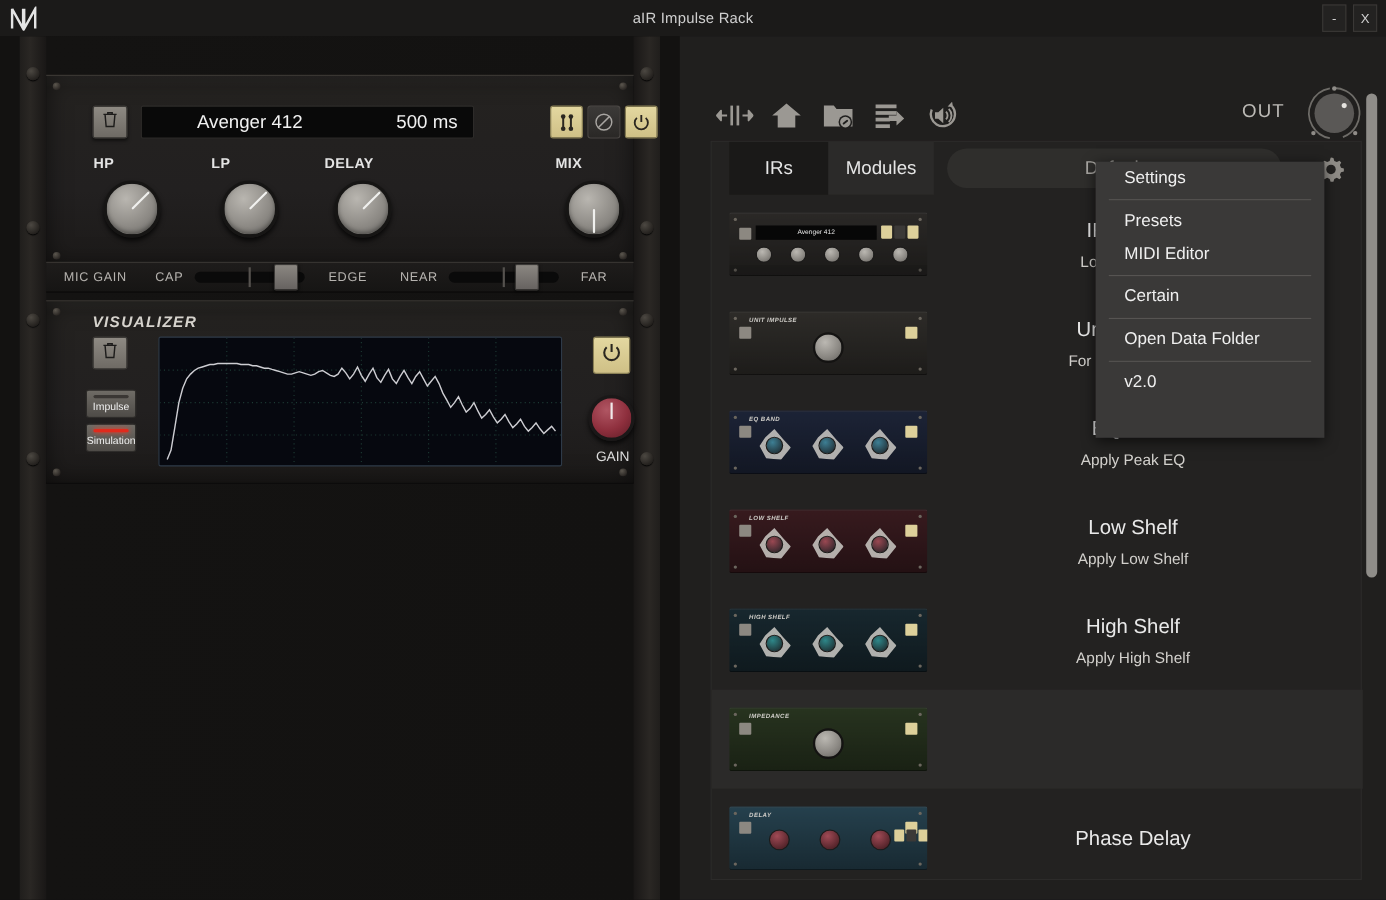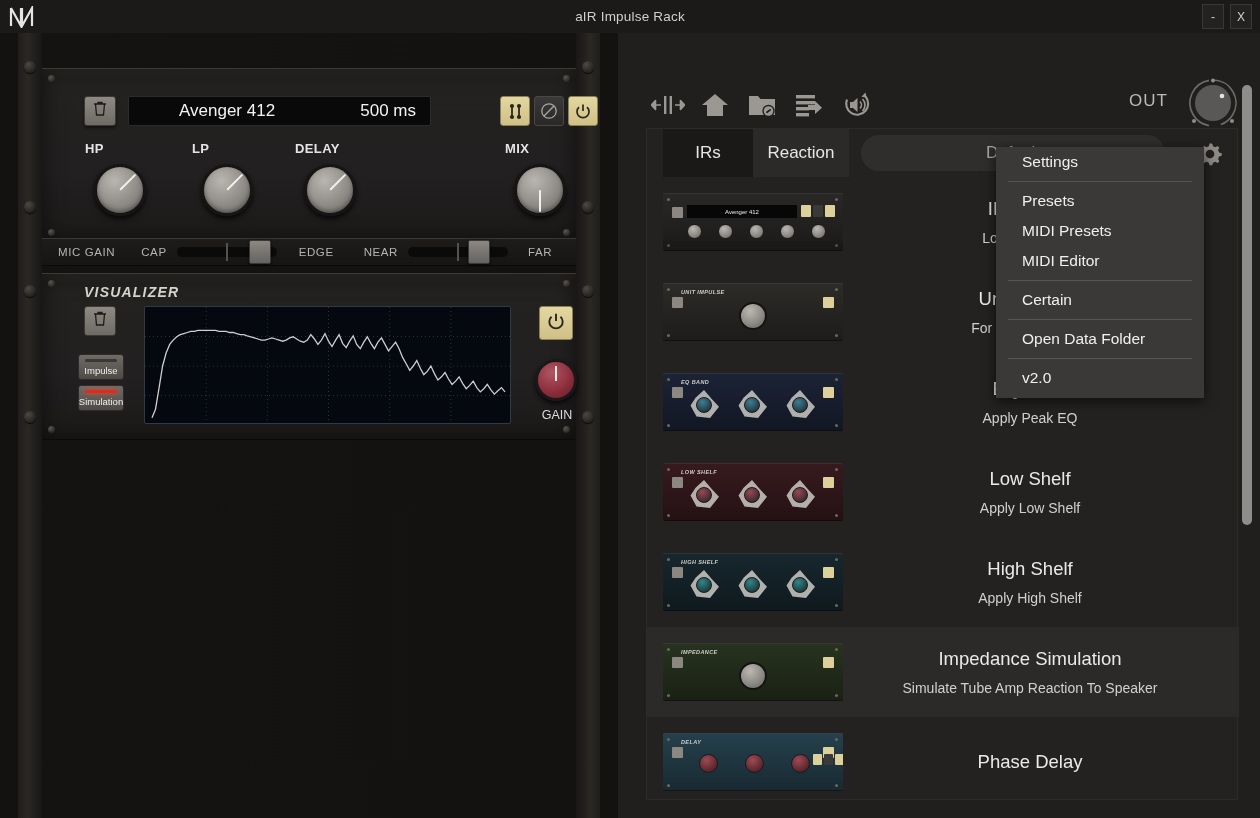--- a/index.html
+++ b/index.html
@@ -502,21 +502,21 @@
         <circle cx="46" cy="45" r="2" fill="#8f8c88"></circle>
         <circle cx="27" cy="27" r="18" fill="#5a5856"></circle>
         <circle cx="36" cy="20" r="2.3" fill="#e6e4e0"></circle>
       </svg>
     </div>
   </div>
 
   <div id="panel-card">
     <div id="tabs-row">
       <div class="tab" id="tab-irs">IRs</div>
-      <div class="tab" id="tab-modules">Reaction</div>
+      <div class="tab" id="tab-modules">Modules</div>
       <div id="preset-field">Default</div>
       <div id="gear-btn">
         <svg width="28" height="28" viewBox="0 0 28 28">
           <path d="M14 3.2 l2.2 .5 .8 2.6 2.3 1 2.4-1.2 1.6 1.6 -1.2 2.4 1 2.3 2.6 .8 0 2.6 -2.6 .8 -1 2.3 1.2 2.4 -1.6 1.6 -2.4-1.2 -2.3 1 -.8 2.6 -2.6 0 -.8-2.6 -2.3-1 -2.4 1.2 -1.6-1.6 1.2-2.4 -1-2.3 -2.6-.8 0-2.6 2.6-.8 1-2.3 -1.2-2.4 1.6-1.6 2.4 1.2 2.3-1 .8-2.6z" fill="#8f8c87"></path>
           <circle cx="14" cy="14" r="4.3" fill="#232221"></circle>
         </svg>
       </div>
     </div>
 
     <div id="module-list">
@@ -626,24 +626,20 @@
           <div class="mod-thumb" style="background: linear-gradient(rgb(39, 51, 31) 0%, rgba(0, 0, 0, 0.35) 100%), rgb(39, 51, 31);">
             <div class="tname">IMPEDANCE</div>
             <div class="tdel"></div>
             <div class="tled"></div>
             <div class="tscrew" style="left: 4px; top: 4px;"></div>
             <div class="tscrew" style="left: 172px; top: 4px;"></div>
             <div class="tscrew" style="left: 4px; top: 50px;"></div>
             <div class="tscrew" style="left: 172px; top: 50px;"></div>
             <div class="tk" style="left: 76px; top: 18px; width: 28px; height: 28px; border: 2px solid rgb(20, 19, 18);"></div>
           </div>
-          <div class="mod-text">
-            <div class="mod-title">Impedance Simulation</div>
-            <div class="mod-sub">Simulate Tube Amp Reaction To Speaker</div>
-          </div>
         </div>
         <div class="mod-row">
           <div class="mod-thumb" style="background: linear-gradient(rgb(37, 64, 77) 0%, rgba(0, 0, 0, 0.35) 100%), rgb(37, 64, 77);">
             <div class="tname">DELAY</div>
             <div class="tdel"></div>
             <div class="tled"></div>
             <div class="tscrew" style="left: 4px; top: 4px;"></div>
             <div class="tscrew" style="left: 172px; top: 4px;"></div>
             <div class="tscrew" style="left: 4px; top: 50px;"></div>
             <div class="tscrew" style="left: 172px; top: 50px;"></div>
@@ -661,21 +657,20 @@
       </div>
   </div>
 
   <div id="right-scroll-thumb"></div>
 </div>
 
 <div id="dropdown">
     <div class="menu-item">Settings</div>
     <div class="menu-sep"></div>
     <div class="menu-item">Presets</div>
-    <div class="menu-item">MIDI Presets</div>
     <div class="menu-item">MIDI Editor</div>
     <div class="menu-sep"></div>
     <div class="menu-item">Certain</div>
     <div class="menu-sep"></div>
     <div class="menu-item">Open Data Folder</div>
     <div class="menu-sep"></div>
     <div class="menu-item">v2.0</div>
   </div>
 
 </body></html>

